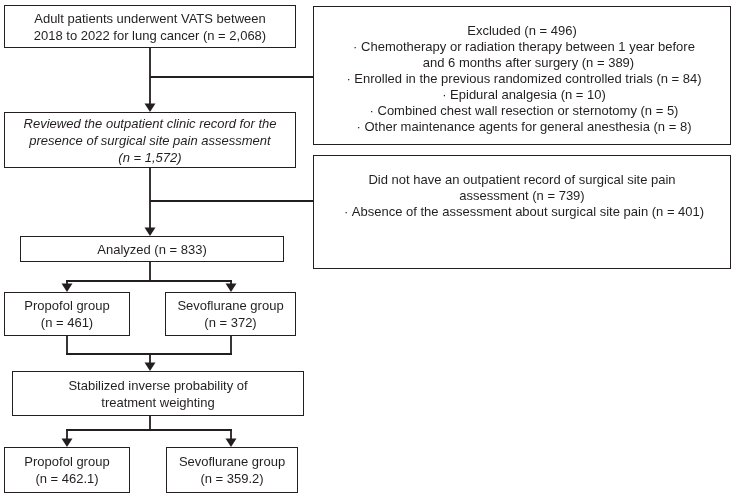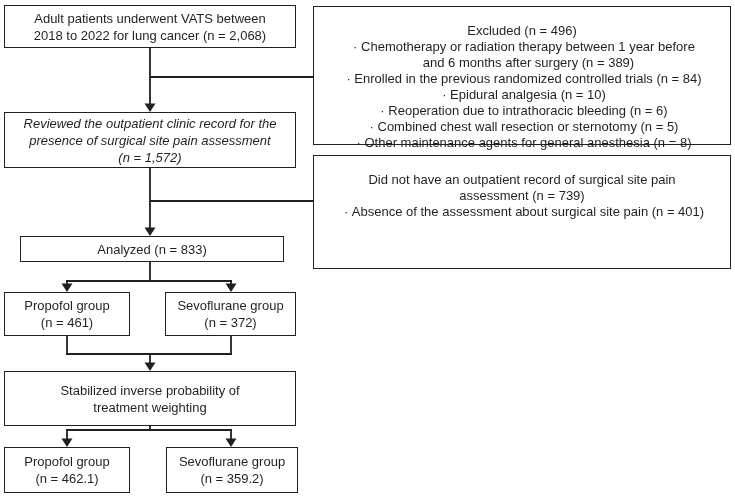--- a/index.html
+++ b/index.html
@@ -46,21 +46,21 @@
   }
   .bullet-item::before { content: "\00B7\00A0"; }
 
   .b-vats     { left:4px;   top:5px;   width:292px; height:43px; }
   .b-excluded { left:313px; top:6px;   width:418px; height:139px; }
   .b-reviewed { left:4px;   top:112px; width:292px; height:56px;font-style:italic; }
   .b-noopd    { left:313px; top:155px; width:418px; height:114px; }
   .b-analyzed { left:20px;   top:236px; width:264px; height:26px; }
   .b-prop1    { left:4px;   top:292px; width:126px; height:44px; }
   .b-sevo1    { left:165px; top:292px; width:131px; height:44px; }
-  .b-sipw     { left:4px;   top:371px; width:292px; height:55px; }
+  .b-sipw     { left:12px;   top:371px; width:292px; height:45px; }
   .b-prop2    { left:4px;   top:447px; width:126px; height:46px; }
   .b-sevo2    { left:166px; top:447px; width:132px; height:46px; }
 </style>
 </head>
 <body>
 
 <div class="stage">
 
   <svg class="connectors" viewBox="0 0 735 496" xmlns="http://www.w3.org/2000/svg">
 
@@ -96,21 +96,20 @@
   <div class="box center-box b-vats">Adult patients underwent VATS between
 2018 to 2022 for lung cancer (n = 2,068)</div>
 
   <div class="box side-box b-excluded">
     <div class="box-title">Excluded (n = 496)</div>
     <div>
         <div class="bullet-item">Chemotherapy or radiation therapy between 1 year before
 and 6 months after surgery (n = 389)</div>
         <div class="bullet-item">Enrolled in the previous randomized controlled trials (n = 84)</div>
         <div class="bullet-item">Epidural analgesia (n = 10)</div>
-        <div class="bullet-item">Reoperation due to intrathoracic bleeding (n = 6)</div>
         <div class="bullet-item">Combined chest wall resection or sternotomy (n = 5)</div>
         <div class="bullet-item">Other maintenance agents for general anesthesia (n = 8)</div>
       </div>
   </div>
 
   <div class="box center-box b-reviewed">Reviewed the outpatient clinic record for the
 presence of surgical site pain assessment
 (n = 1,572)</div>
 
   <div class="box side-box b-noopd">

